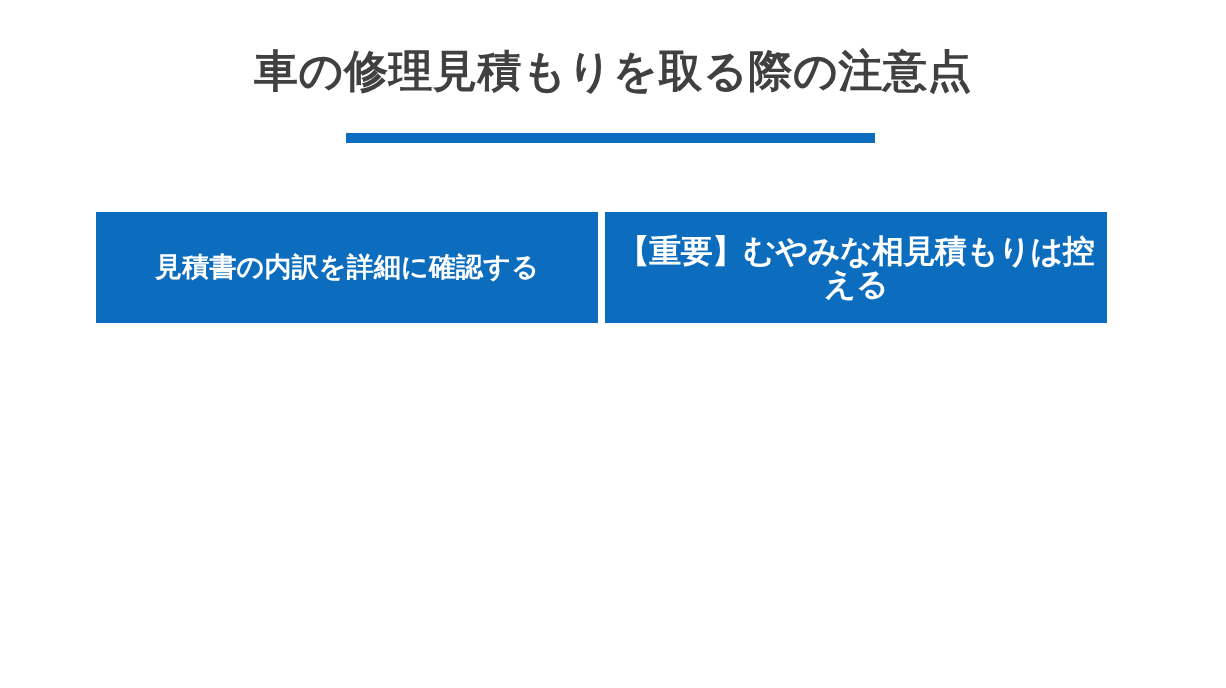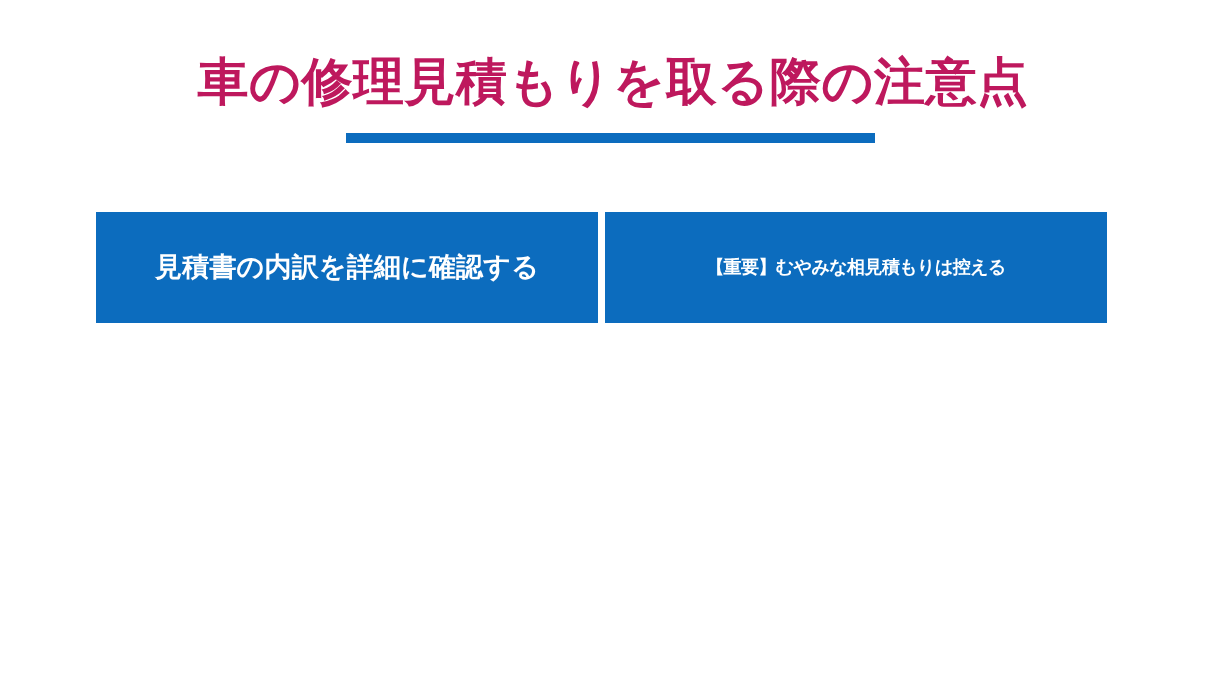--- a/index.html
+++ b/index.html
@@ -23,25 +23,25 @@
 
   
   .title-block {
     position: absolute;
     left: 0;
     top: 44px;
     width: 1226px;
     text-align: center;
   }
   .slide-title {
-    margin: 11px;
-    font-size: 51px;
+    margin: 0;
+    font-size: 44px;
     line-height: 54px;
     font-weight: 700;
-    color: #be185d;
+    color: #404040;
     letter-spacing: 0.5px;
     white-space: nowrap;
   }
   .title-rule {
     position: absolute;
     left: 346px;
     top: 133px;
     width: 529px;
     height: 10px;
     background: #0c6cbe;
@@ -71,21 +71,21 @@
   }
   .box-label {
     color: #ffffff;
     font-size: 27px;
     line-height: 33px;
     font-weight: 700;
     letter-spacing: 0.2px;
     white-space: pre-line;
   }
   .box.tight .box-label {
-    font-size: 18px;
+    font-size: 32px;
     letter-spacing: -0.6px;
   }
 </style>
 </head>
 <body>
 
 <div class="slide">
 
   <div class="title-block">
     <h1 class="slide-title">車の修理見積もりを取る際の注意点</h1>

